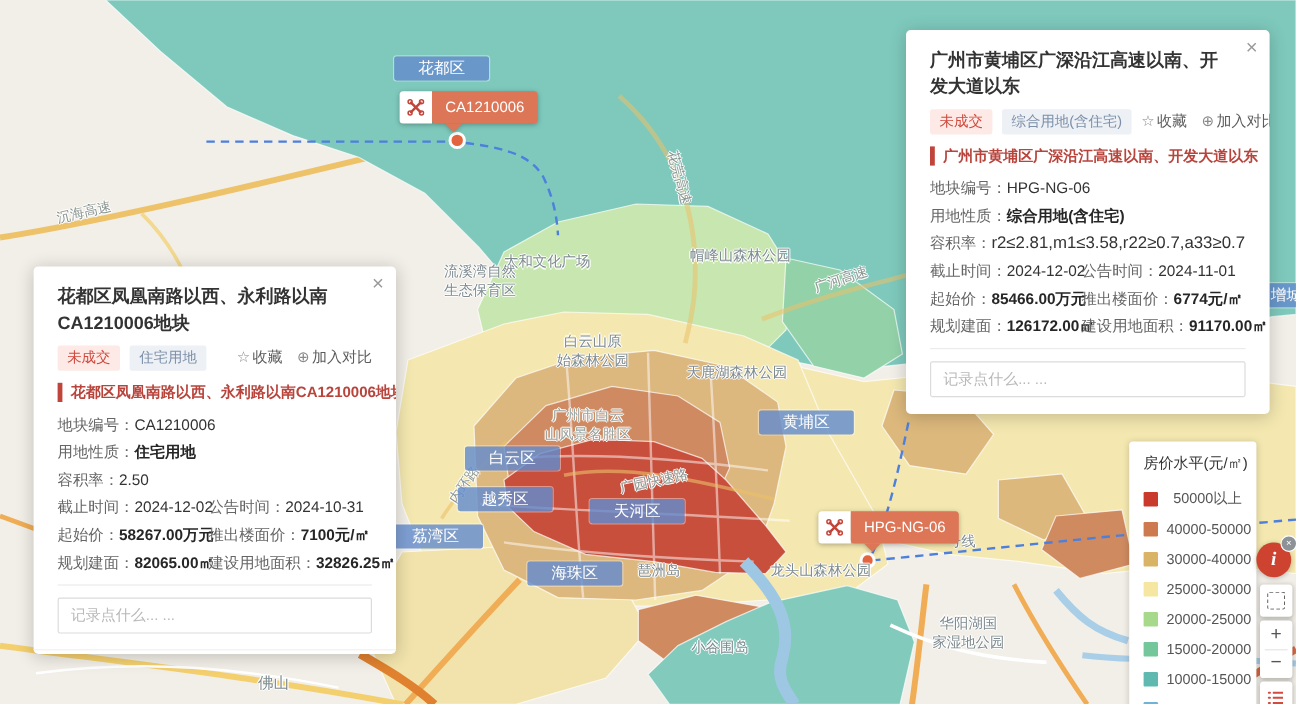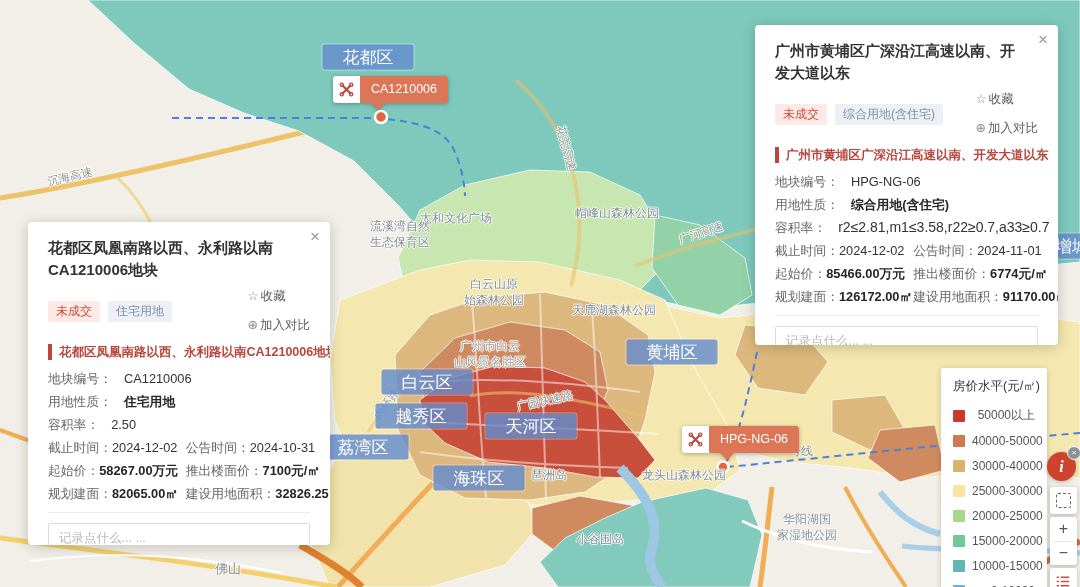--- a/index.html
+++ b/index.html
@@ -1,21 +1,21 @@
 <!DOCTYPE html>
 <html><head>
 <meta charset="utf-8">
 <style>
   html,body{margin:0;padding:0;}
   body{width:1080px;height:587px;overflow:hidden;font-family:"Liberation Sans","DejaVu Sans",sans-serif;}
   #stage{position:relative;width:1080px;height:587px;overflow:hidden;background:#f2efe8;}
   #map-svg{position:absolute;left:0;top:0;z-index:0;}
   
   .dlab{position:absolute;z-index:2;transform:translate(-50%,-50%);background:rgba(100,140,205,.82);
-    color:#fff;font-size:17px;padding:1px 20px;border-radius:2px;white-space:nowrap;
+    color:#fff;font-size:13px;padding:1px 20px;border-radius:2px;white-space:nowrap;
     box-shadow:0 0 0 1px rgba(255,255,255,.4);}
   .plab{position:absolute;z-index:1;transform:translate(-50%,0);color:#7e8b91;font-size:12px;
     line-height:16px;text-align:center;white-space:pre-line;
     text-shadow:1px 0 0 #fff,-1px 0 0 #fff,0 1px 0 #fff,0 -1px 0 #fff;}
   .rlab{position:absolute;z-index:1;color:#88938f;font-size:11.5px;white-space:nowrap;
     text-shadow:1px 0 0 #fff,-1px 0 0 #fff,0 1px 0 #fff,0 -1px 0 #fff;}
   
   .marker{position:absolute;z-index:3;display:flex;align-items:stretch;filter:drop-shadow(0 1px 2px rgba(0,0,0,.3));cursor:pointer;}
   .m-ico{width:27px;height:27px;background:#fff;border-radius:3px 0 0 3px;display:flex;align-items:center;justify-content:center;}
   .m-lab{height:27px;line-height:27px;padding:0 11px;background:#dd7656;color:#fff;font-size:12.5px;
@@ -25,26 +25,26 @@
   .card{position:absolute;background:#fff;border-radius:4px;box-shadow:0 2px 14px rgba(0,0,0,.2);
     z-index:5;padding:15px 20px 0;box-sizing:border-box;color:#333;overflow:hidden;}
   #card-left{left:28px;top:222px;width:302px;height:323px;}
   #card-right{left:755px;top:25px;width:303px;height:320px;}
   .close{position:absolute;right:10px;top:6px;font-size:17px;color:#9a9a9a;cursor:pointer;line-height:18px;}
   .c-title{font-size:15px;font-weight:bold;line-height:22px;color:#333;padding-right:12px;}
   .tag-row{display:flex;align-items:center;margin-top:7px;}
   .tag{font-size:12px;padding:2px 8px;border-radius:2px;margin-right:8px;white-space:nowrap;}
   .tag-red{background:#fdeae6;color:#d0493d;}
   .tag-blue{background:#edf0f4;color:#7c8fa9;}
-  .tag-acts{margin-left:auto;color:#5c5c5c;font-size:12.5px;display:flex;gap:12px;white-space:nowrap;flex-direction:column;}
+  .tag-acts{margin-left:auto;color:#5c5c5c;font-size:12.5px;display:flex;gap:12px;white-space:nowrap;}
   .tag-acts .ic{color:#8a8a8a;margin-right:2px;}
   .c-sub{margin-top:10px;border-left:4px solid #c0443a;padding-left:7px;color:#b8443c;
     font-weight:600;font-size:12.5px;line-height:16px;white-space:nowrap;}
   .rows{margin-top:7px;font-size:12.8px;line-height:23px;}
-  .row{display:flex;white-space:nowrap;gap:12px;}
+  .row{display:flex;white-space:nowrap;}
   .half{width:48%;} .half2{flex:1;}
   .fl{color:#666;} .fv{color:#333;} .v-b{font-weight:bold;color:#262626;}
   .divider{height:1px;background:#ececec;margin-top:7px;}
   .note-input{width:100%;height:30px;border:1px solid #dcdcdc;border-radius:2px;margin-top:10px;
     padding:0 10px;font-size:12.5px;color:#333;box-sizing:border-box;outline:none;}
   .note-input::placeholder{color:#b9b9b9;}
   .acts{display:flex;justify-content:space-between;border-top:1px solid #f0f0f0;margin:13px -20px 0;padding:10px 22px 12px;}
   
   #legend{position:absolute;left:941px;top:368px;width:106px;height:250px;background:#fff;border-radius:3px;
     box-shadow:0 1px 6px rgba(0,0,0,.18);z-index:4;padding:10px 12px;box-sizing:border-box;}

